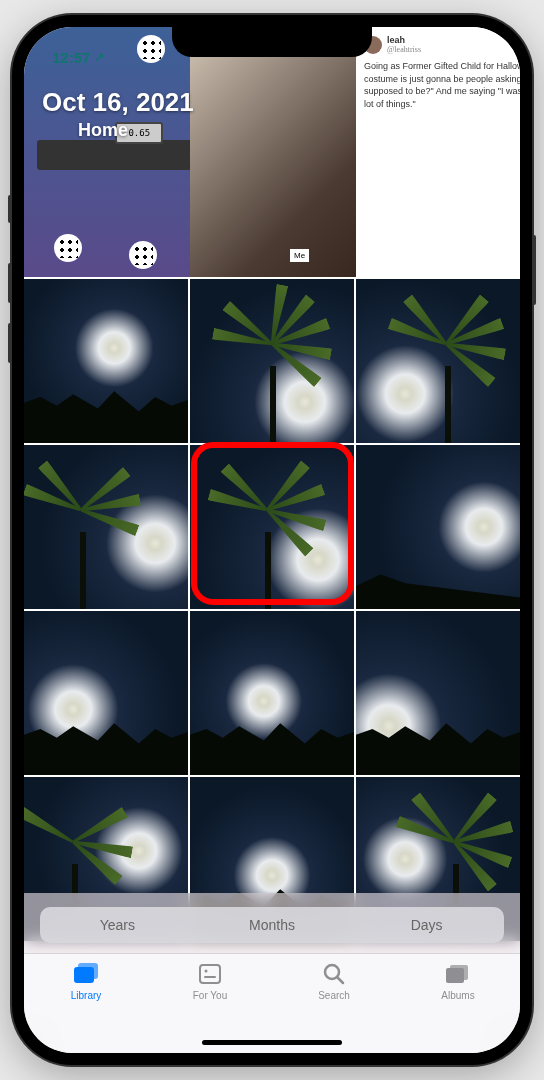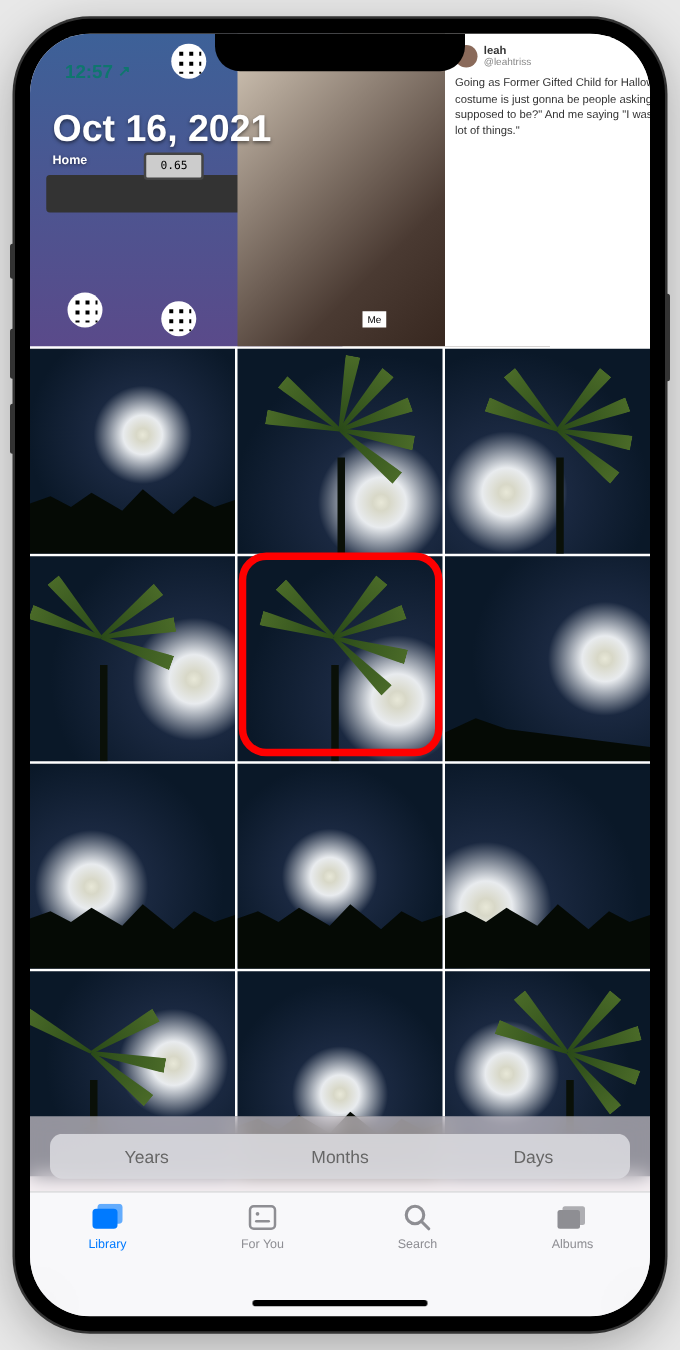--- a/index.html
+++ b/index.html
@@ -87,21 +87,21 @@
       padding: 12px 18px 8px;
       z-index: 40;
       color: #fff;
     }
     .header-row {
       display: flex;
       justify-content: space-between;
       align-items: center;
     }
     .date-title {
-      font-size: 30px;
+      font-size: 26px;
       font-weight: 700;
       text-shadow: 0 1px 3px rgba(0,0,0,0.5);
     }
     .header-buttons { display: flex; gap: 10px; align-items: center; }
     .select-btn {
       background: rgba(120,120,128,0.6);
       backdrop-filter: blur(10px);
       color: #fff;
       border: none;
       padding: 7px 16px;
@@ -117,24 +117,25 @@
       backdrop-filter: blur(10px);
       border: none;
       color: #fff;
       display: flex;
       align-items: center;
       justify-content: center;
       font-size: 14px;
       letter-spacing: 1px;
     }
     .location-label {
-      font-size: 10px;
+      font-size: 18px;
       font-weight: 600;
       margin-top: 2px;
       text-shadow: 0 1px 3px rgba(0,0,0,0.5);
+      margin-left: 36px;
     }
     .photo-grid {
       position: absolute;
       top: 0;
       left: 0;
       right: 0;
       display: grid;
       grid-template-columns: repeat(3, 1fr);
       gap: 2px;
     }
@@ -213,21 +214,21 @@
       gap: 5px;
       margin-bottom: 6px;
     }
     .tweet-avatar {
       width: 18px;
       height: 18px;
       border-radius: 50%;
       background: #8a6a5a;
     }
     .tweet-name { font-weight: 700; font-size: 9px; }
-    .tweet-handle { color: #888; font-size: 8px; }
+    .tweet-handle { color: #888; font-size: 8px; font-family: Liberation Serif, serif; }
     .tweet-body { font-size: 9px; line-height: 1.4; }
     
     .night-sky {
       background: radial-gradient(circle at var(--mx, 50%) var(--my, 40%), #e8e8d8 0%, #d8d8c8 4%, rgba(180,190,200,0.3) 12%, #1a2840 30%, #0a1828 70%);
     }
     .palm {
       position: absolute;
       bottom: 0;
       left: var(--px, 30%);
       width: 50%;

